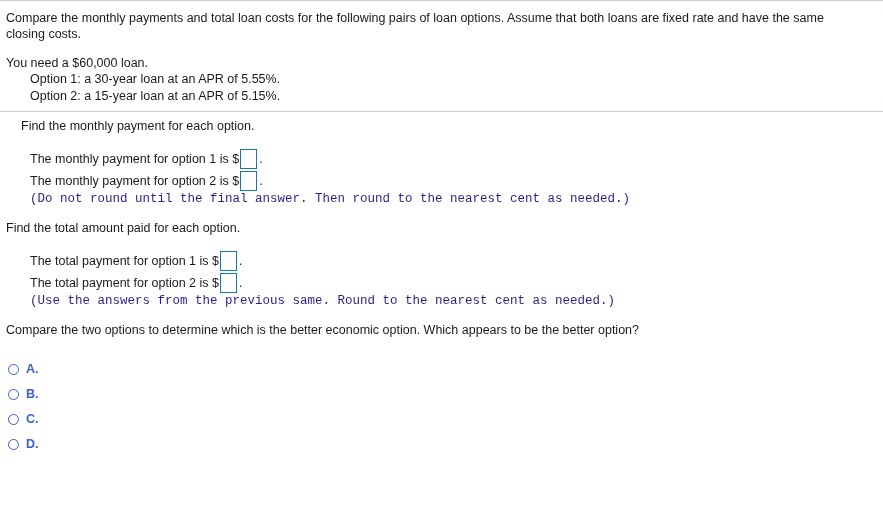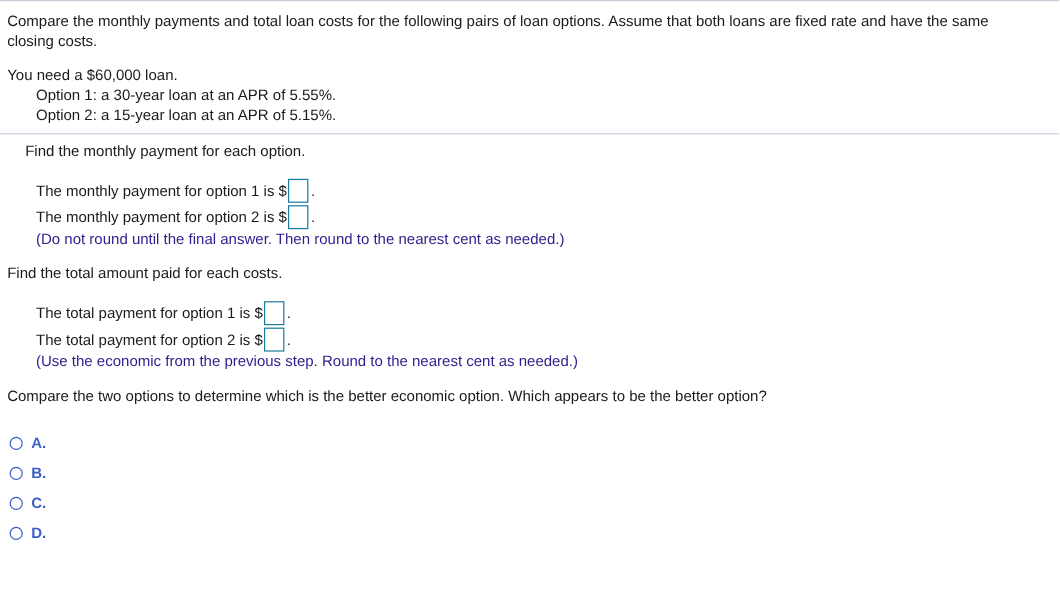--- a/index.html
+++ b/index.html
@@ -3,21 +3,21 @@
   <meta charset="utf-8">
   <style>
     html, body { margin: 0; padding: 0; background: #ffffff; }
     body {
       width: 883px; height: 505px; overflow: hidden; position: relative;
       font-family: "Liberation Sans", sans-serif; font-size: 12.5px; color: #1a1a1a;
     }
     .top-border { position: absolute; left: 0; top: 0; width: 883px; height: 1px; background: #c8d0dc; }
     .divider { position: absolute; left: 0; top: 111px; width: 883px; height: 1px; background: #c8d0dc; }
     .line { position: absolute; white-space: nowrap; line-height: 15px; }
-    .hint { color: #2a1f8c; }
+    .hint { color: #2a1f8c; font-family: Liberation Mono, monospace; }
     .answer-box {
       display: inline-block; width: 15px; height: 18px; border: 1px solid #1a7a9a;
       vertical-align: middle; margin-left: 1px; margin-right: 2px; position: relative; top: -1px;
       background: #ffffff;
     }
     .choice { position: absolute; left: 8px; height: 18px; display: flex; align-items: center; white-space: nowrap; }
     .radio {
       width: 11px; height: 11px; border: 1.2px solid #3a5fc8; border-radius: 50%;
       box-sizing: border-box; margin-right: 7px; background: #fff; cursor: pointer;
     }
@@ -40,29 +40,29 @@
 <div class="line" style="left:6px; top:119px;margin-left:15px;">Find the monthly payment for each option.</div>
 
 <div class="line" style="left:30px; top:150px;">
   <span>The monthly payment for option 1 is $</span><span class="answer-box"></span><span>.</span>
 </div>
 <div class="line" style="left:30px; top:172px;">
   <span>The monthly payment for option 2 is $</span><span class="answer-box"></span><span>.</span>
 </div>
 <div class="line hint" style="left:30px; top:192px;">(Do not round until the final answer. Then round to the nearest cent as needed.)</div>
 
-<div class="line" style="left:6px; top:221px;">Find the total amount paid for each costs.</div>
+<div class="line" style="left:6px; top:221px;">Find the total amount paid for each option.</div>
 
 <div class="line" style="left:30px; top:252px;">
   <span>The total payment for option 1 is $</span><span class="answer-box"></span><span>.</span>
 </div>
 <div class="line" style="left:30px; top:274px;">
   <span>The total payment for option 2 is $</span><span class="answer-box"></span><span>.</span>
 </div>
-<div class="line hint" style="left:30px; top:294px;">(Use the economic from the previous step. Round to the nearest cent as needed.)</div>
+<div class="line hint" style="left:30px; top:294px;">(Use the answers from the previous same. Round to the nearest cent as needed.)</div>
 
 <div class="line" style="left:6px; top:323px;">Compare the two options to determine which is the better economic option. Which appears to be the better option?</div>
 
 <div class="choice" style="top:360px;">
   <span class="radio"></span>
   <span class="letter">A.</span>
 </div>
 <div class="choice" style="top:385px;">
   <span class="radio"></span>
   <span class="letter">B.</span>

